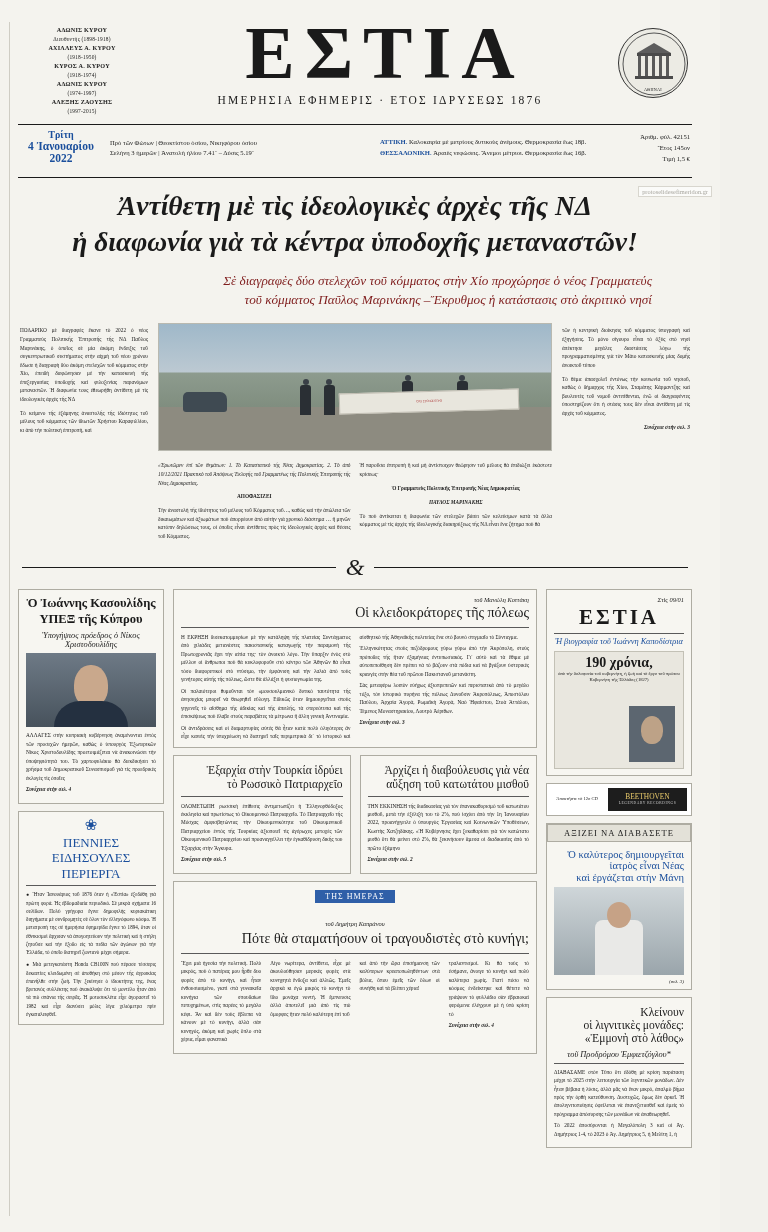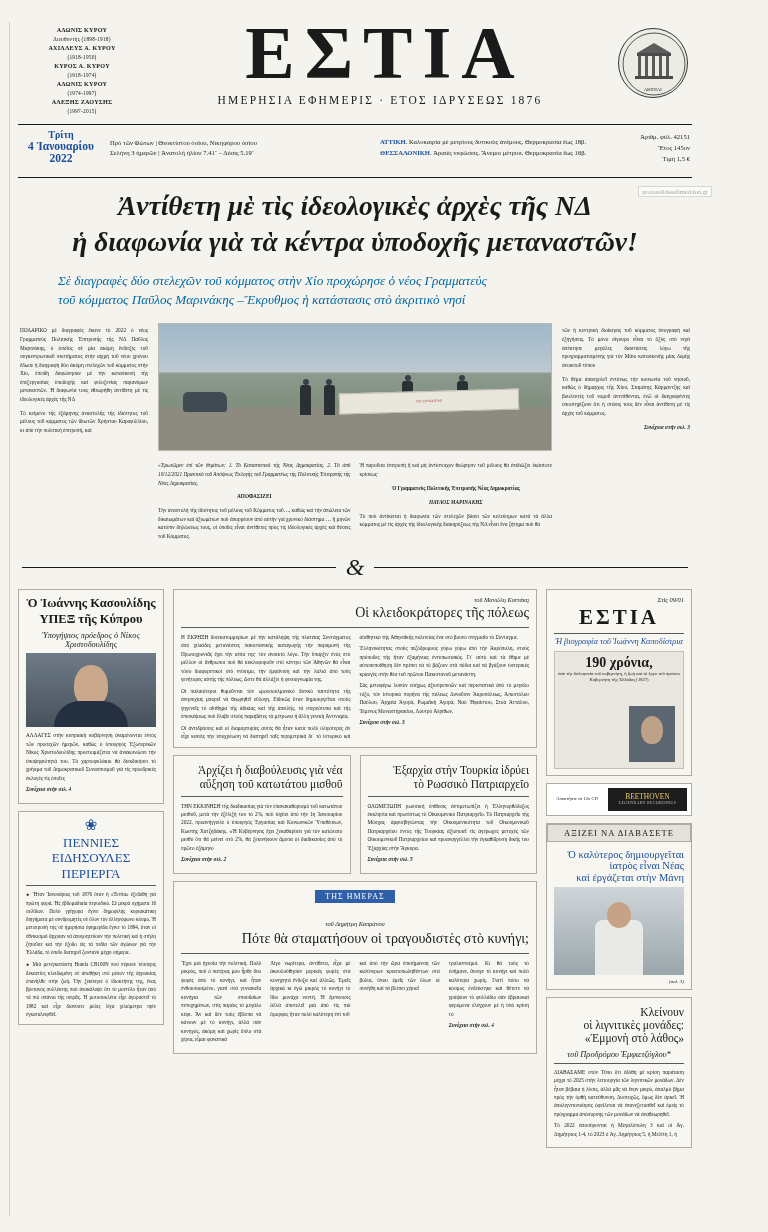--- a/index.html
+++ b/index.html
@@ -49,21 +49,21 @@
   .weather b { color:#1b4f9c; }
   .issue { width:92px; text-align:right; line-height:1.7; padding-top:2px; }
   .blue { color:#1b4f9c; }
   
   .headline { text-align:center; padding:10px 22px 2px 22px; }
   .headline h1 {
     margin:0; font-size:27.5px; line-height:1.28; font-weight:bold;
     font-family:"Liberation Serif", serif;
     font-style:italic;
   }
-  .deck { text-align:left; font-size:13.2px; line-height:1.45; font-style:italic; padding:10px 40px 8px 40px; color:#0369a1;}
+  .deck { text-align:right; font-size:13.2px; line-height:1.45; font-style:italic; padding:10px 40px 8px 40px; color:#7f1d1d;}
   
   .topstory { display:flex; gap:10px; padding:4px 2px 0 2px; }
   .col { font-size:5.3px; line-height:1.62; text-align:justify; }
   .col.left { width:128px; }
   .col.mid { flex:1; }
   .col.right { width:128px; }
   .photo {
     width:100%; height:128px; margin:2px 0 5px 0; position:relative; overflow:hidden;
     background:linear-gradient(#9fb8c9 0%, #bcc9d2 38%, #8d9b8e 39%, #6f7d6c 100%);
     border:1px solid #b9b9b0;
@@ -278,32 +278,32 @@
           <p>Οἱ παλαιότεροι θυμοῦνται τὸν «μουσουλμανικὸ δυτικὸ ταυτότητα τῆς ἀνησυχίας μπορεῖ νὰ θεωρηθεῖ εὔλογη. Εἰδικῶς ὅταν δημιουργεῖται στοὺς γηγενεῖς τὸ αἴσθημα τῆς ἀδικίας καὶ τῆς ἀπειλῆς, τὰ στερεότυπα καὶ τῆς ἐπισκέψεως ποὺ ἔλαβε στοὺς παραβάτες τὰ μέτρωνα ἢ ἄλλη γενικὴ Ἀντιναμία.</p>
           <p>Οἱ ἀντιδράσεις καὶ οἱ διαμαρτυρίες αὐτὲς θὰ ἦταν κατὰ πολὺ ὀλιγότερες ἂν εἶχε κανεὶς τὴν ὑποχρέωση νὰ διατηρεῖ ταῖς περιμετρικὰ δι᾿ τὸ ἱστορικὸ καὶ αἰσθητικὸ τῆς Ἀθηναϊκῆς πολιτείας ἕνα στὸ βουνὸ στιγμιαῖο τὸ Σύνταγμα.</p>
           <p>Ἑλληνικότητας στοὺς πεζόδρομους γύρω γύρω ἀπὸ τὴν Ἀκρόπολη, στοὺς πρόποδες τῆς ἥταν ἐξαμήνιας ἐντυπωσιακός. Γι᾿ αὐτὸ καὶ τὰ ἔθιμα μὲ αὐτοπεποίθηση δὲν πρέπει νὰ τὸ βάζουν στὰ πόδια καὶ νὰ βγάζουν ὑστερικὲς κραυγὲς στὴν θέα τοῦ πρῶτου Πακιστανοῦ μετανάστη.</p>
           <p>Σὰς μεταφέρω λοιπὸν εὐήχως ἀξιοπρεπειῶν καὶ περιστατικὰ ἀπὸ τὸ μεγάλο τόξο, τὸν ἱστορικὸ πυρήνα τῆς πόλεως Δυνοῦσιν Ἀκροπόλεως, Ἀποστόλου Παύλου, Ἀρχαία Ἀγορά, Ρωμαϊκὴ Ἀγορά, Ναὸ Ἡφαίστου, Στοὰ Ἀττάλου, Τέμενος Μοναστηρακίου, Λουτρὸ Ἀέριθων.</p>
           <p class="cont">Συνέχεια στὴν σελ. 3</p>
         </div>
       </div>
 
       <div style="display:flex;gap:9px">
         <div class="box" style="flex:1">
+          <div class="art-title sm">Ἐξαρχία στὴν Τουρκία ἱδρύει</div>
+          <div class="art-title sm" style="margin-top:-4px">τὸ Ρωσσικὸ Πατριαρχεῖο</div>
+          <div class="rule thin" style="margin:0 0 5px 0"></div>
+          <p>ΟΛΟΜΕΤΩΠΗ ρωσσικὴ ἐπίθεσις ἀντιμετωπίζει ἡ Ἑλληνορθόδοξος ἐκκλησία καὶ πρωτίστως τὸ Οἰκουμενικὸ Πατριαρχεῖο. Τὸ Πατριαρχεῖο τῆς Μόσχας ἀμφισβητώντας τὴν Οἰκουμενικότητα τοῦ Οἰκουμενικοῦ Πατριαρχείου ἐντὸς τῆς Τουρκίας ἀξιοποιεῖ τὶς ἀγέρωχες μετοχὲς τῶν Οἰκουμενικοῦ Πατριαρχείου καὶ προαναγγέλλει τὴν ἐγκαθίδρυση δικῆς του Ἐξαρχίας στὴν Ἄγκυρα.</p>
+          <p class="cont">Συνέχεια στὴν σελ. 5</p>
+        </div>
+        <div class="box" style="flex:1">
           <div class="art-title sm">Ἀρχίζει ἡ διαβούλευσις γιὰ νέα</div>
           <div class="art-title sm" style="margin-top:-4px">αὔξηση τοῦ κατωτάτου μισθοῦ</div>
           <div class="rule thin" style="margin:0 0 5px 0"></div>
           <p>ΤΗΝ ΕΚΚΙΝΗΣΗ τῆς διαδικασίας γιὰ τὸν ἐπανακαθορισμὸ τοῦ κατωτάτου μισθοῦ, μετὰ τὴν ἐξέλιξή του τὸ 2%, ποὺ ἰσχύει ἀπὸ τὴν 1η Ἰανουαρίου 2022, προανήγγειλε ὁ ὑπουργὸς Ἐργασίας καὶ Κοινωνικῶν Ὑποθέσεων, Κωστὴς Χατζηδάκης. «Ἡ Κυβέρνησις ἔχει ξεκαθαρίσει γιὰ τὸν κατώτατο μισθὸ ὅτι θὰ μείνει στὸ 2%, θὰ ξεκινήσουν ἄμεσα οἱ διαδικασίες ἀπὸ τὸ πρῶτο ἑξάμηνο</p>
           <p class="cont">Συνέχεια στὴν σελ. 2</p>
-        </div>
-        <div class="box" style="flex:1">
-          <div class="art-title sm">Ἐξαρχία στὴν Τουρκία ἱδρύει</div>
-          <div class="art-title sm" style="margin-top:-4px">τὸ Ρωσσικὸ Πατριαρχεῖο</div>
-          <div class="rule thin" style="margin:0 0 5px 0"></div>
-          <p>ΟΛΟΜΕΤΩΠΗ ρωσσικὴ ἐπίθεσις ἀντιμετωπίζει ἡ Ἑλληνορθόδοξος ἐκκλησία καὶ πρωτίστως τὸ Οἰκουμενικὸ Πατριαρχεῖο. Τὸ Πατριαρχεῖο τῆς Μόσχας ἀμφισβητώντας τὴν Οἰκουμενικότητα τοῦ Οἰκουμενικοῦ Πατριαρχείου ἐντὸς τῆς Τουρκίας ἀξιοποιεῖ τὶς ἀγέρωχες μετοχὲς τῶν Οἰκουμενικοῦ Πατριαρχείου καὶ προαναγγέλλει τὴν ἐγκαθίδρυση δικῆς του Ἐξαρχίας στὴν Ἄγκυρα.</p>
-          <p class="cont">Συνέχεια στὴν σελ. 5</p>
         </div>
       </div>
 
       <div class="box">
         <div class="hmera-bar">
           <div class="tag">ΤΗΣ ΗΜΕΡΑΣ</div>
           <div class="ln"></div>
           <div class="by">τοῦ Δημήτρη Καπράνου</div>
         </div>
         <div class="art-title">Πότε θὰ σταματήσουν οἱ τραγουδιστὲς στὸ κυνήγι;</div>

